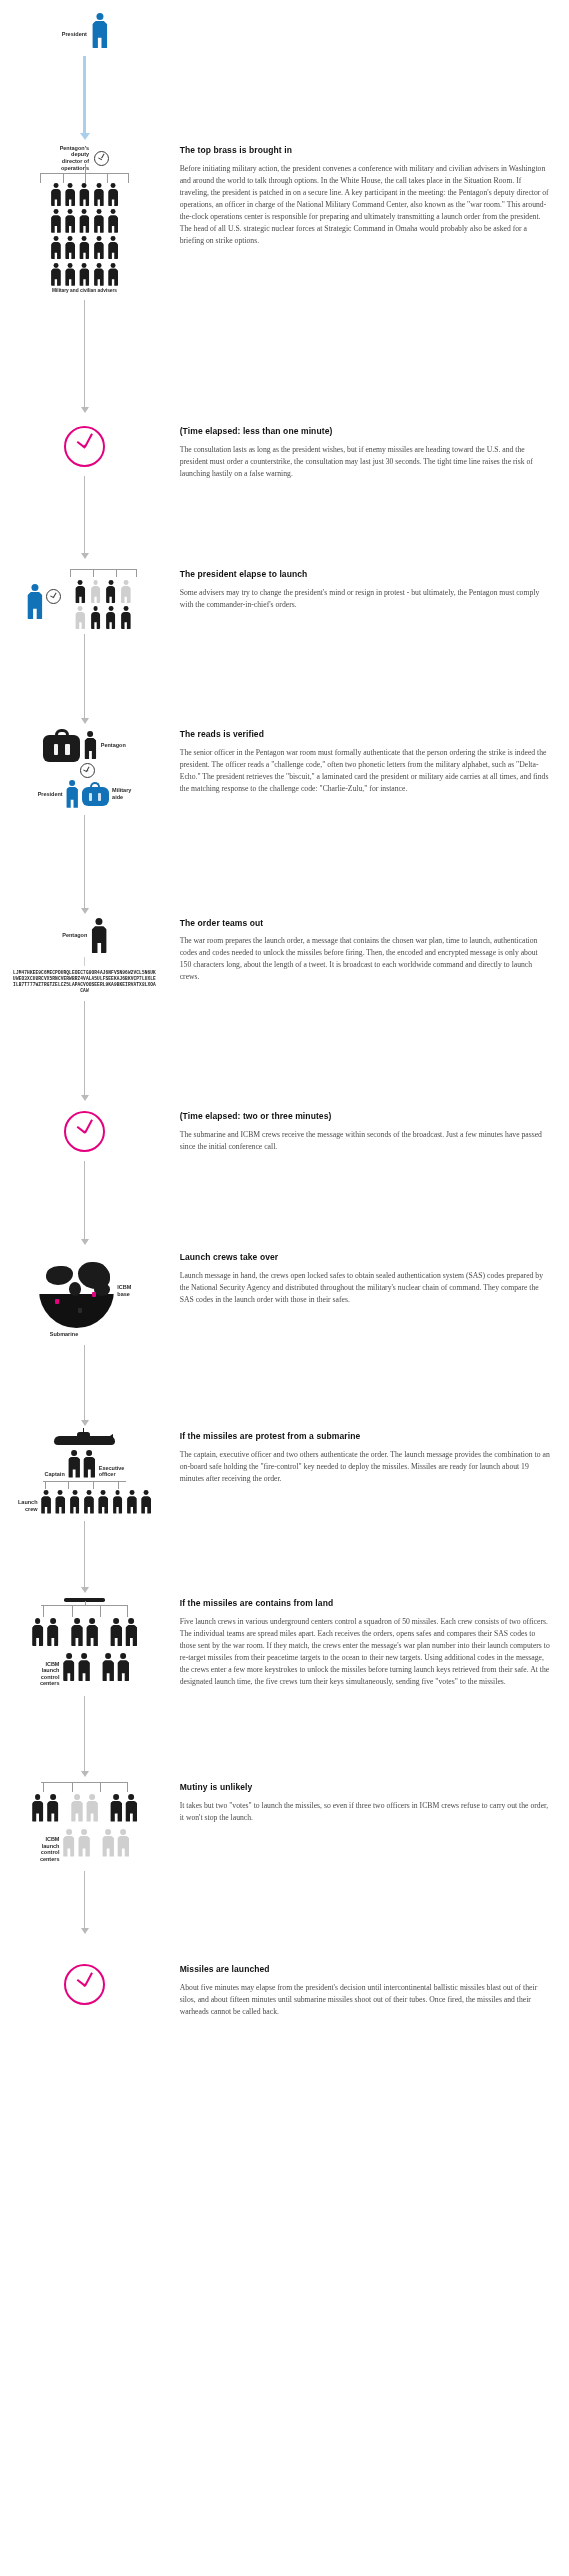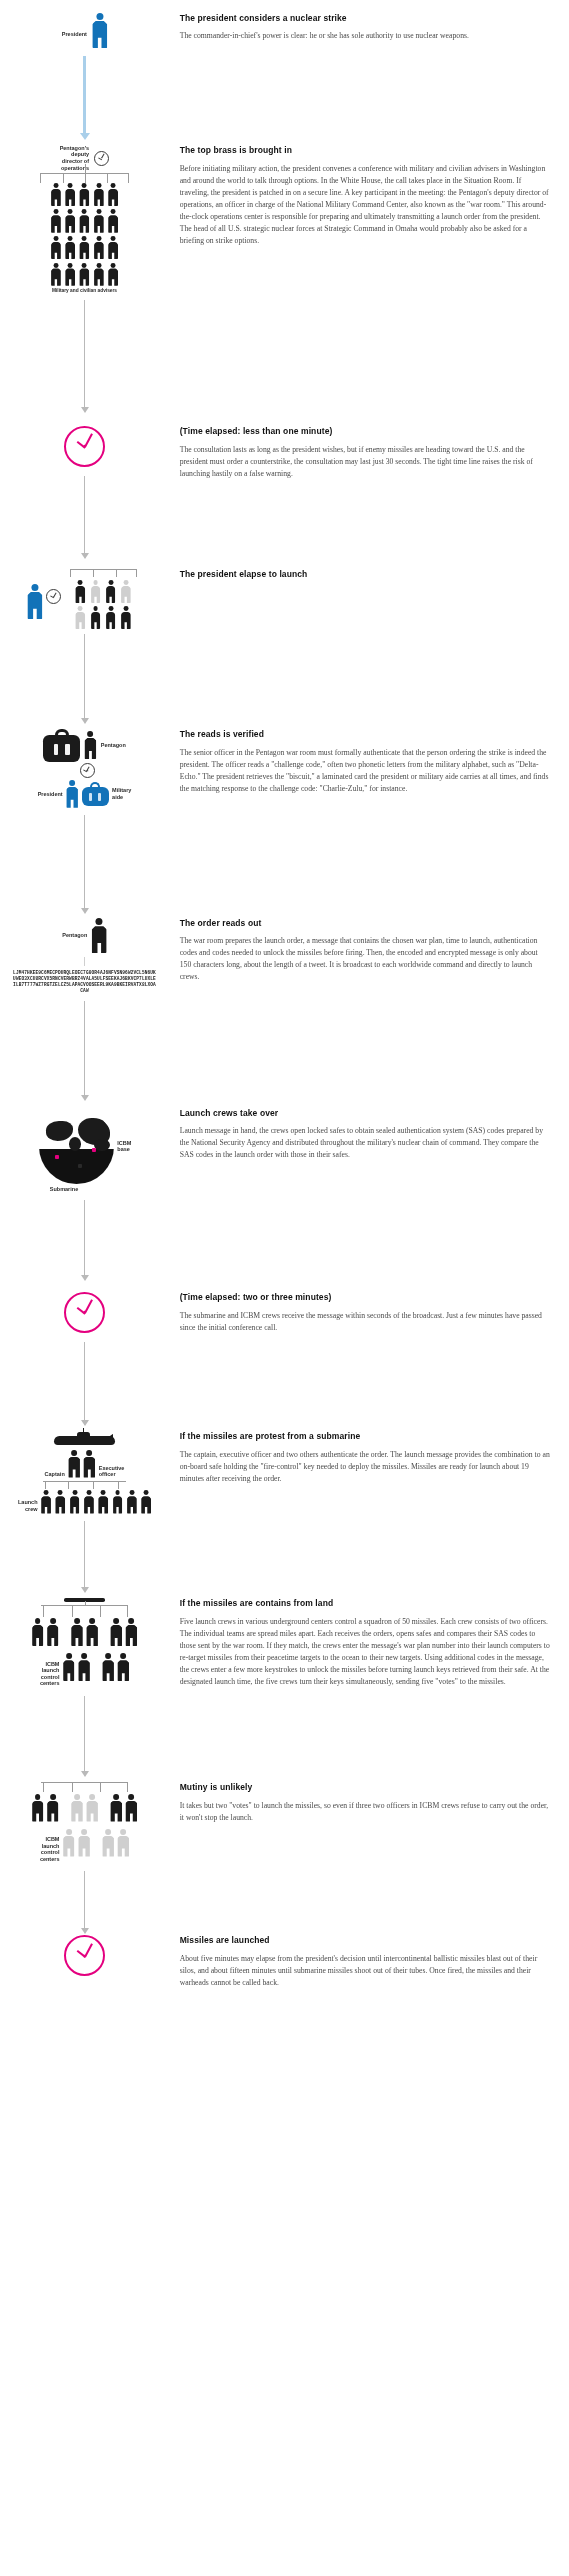--- a/index.html
+++ b/index.html
@@ -239,24 +239,20 @@
       <div class="vizrow">
         <div class="vlabel" style="margin-bottom:10.7px;">President</div>
         <div class="person big blue">
             <span class="head"></span>
             <span class="body"></span>
           </div>
       </div>
       <div class="rail blue" style="height:77px;margin-top:7.1px;"></div>
       <div class="arrowhead blue"></div>
     </div>
-    <div class="txt">
-      <h2>The president considers a nuclear strike</h2>
-      <p class="body">The commander-in-chief's power is clear: he or she has sole authority to use nuclear weapons.</p>
-    </div>
   </div>
 
   <div class="step" style="margin-top:5.3px;">
     <div class="viz">
       <div class="vizrow" style="align-items:center;">
         <div class="vlabel">Pentagon's
 deputy
 director of
 operations</div>
         <div class="clock small">
@@ -449,20 +445,21 @@
                 <span class="body"></span>
               </div>
           </div>
         </div>
       </div>
       <div class="rail" style="height:84px;margin-top:5.3px;"></div>
       <div class="arrowhead"></div>
     </div>
     <div class="txt">
       <h2>The president elapse to launch</h2>
+      <p class="body">Some advisers may try to change the president's mind or resign in protest - but ultimately, the Pentagon must comply with the commander-in-chief's orders.</p>
     </div>
   </div>
 
   <div class="step" style="margin-top:5.3px;">
     <div class="viz">
       <div style="display:flex;align-items:center;gap:4.5px;">
         <div class="football">
           <span class="handle"></span>
             <span class="case"></span>
             <span class="latch1"></span>
@@ -511,22 +508,38 @@
             <span class="head"></span>
             <span class="body"></span>
           </div>
       </div>
       <div class="rail" style="height:9px;margin-top:3.6px;background:#cfcfcf;"></div>
       <div class="codeblock" style="margin-top:3.6px;">LJM47HKEE9C6MECPDURQLEOEC7G0OR4AJ6NFVSN96W2VCL5N6UKUWEO3XCU8RCVX5RNCVERWBRZ4VALA5ULFSEEKAJ6BKVCP7LUXLEILB7T777WZ7RGTZELCZ5LAPACVOOSEERL9KA9BKEIRVATX8LXOACAW</div>
       <div class="rail" style="height:94px;margin-top:7.1px;"></div>
       <div class="arrowhead"></div>
     </div>
     <div class="txt">
-      <h2>The order reads out</h2>
+      <h2>The order teams out</h2>
       <p class="body">The war room prepares the launch order, a message that contains the chosen war plan, time to launch, authentication codes and codes needed to unlock the missiles before firing. Then, the encoded and encrypted message is only about 150 characters long, about the length of a tweet. It is broadcast to each worldwide command and directly to launch crews.</p>
+    </div>
+  </div>
+
+  <div class="step" style="margin-top:10.7px;">
+    <div class="viz">
+      <div class="clock">
+          <span class="hand-m"></span>
+          <span class="hand-h"></span>
+          <span class="pin"></span>
+        </div>
+      <div class="rail" style="height:78px;margin-top:9px;"></div>
+      <div class="arrowhead"></div>
+    </div>
+    <div class="txt">
+      <h2>(Time elapsed: two or three minutes)</h2>
+      <p class="body">The submarine and ICBM crews receive the message within seconds of the broadcast. Just a few minutes have passed since the initial conference call.</p>
     </div>
   </div>
 
   <div class="step" style="margin-top:7.1px;">
     <div class="viz">
       <div style="display:flex;align-items:center;">
         <div class="globe">
           <div class="ocean-bottom"></div>
           <div class="landmass" style="left:7.1px;  top:12.5px; width:27px; height:19.6px; border-radius:50% 40% 60% 45%;"></div>
           <div class="landmass" style="left:39px; top:9px; width:32px; height:27px; border-radius:45% 55% 40% 60%;"></div>
@@ -542,36 +555,20 @@
       <div class="vlabel c" style="margin-top:1.8px;margin-right:41px;">Submarine</div>
       <div class="rail" style="height:75px;margin-top:7.1px;"></div>
       <div class="arrowhead"></div>
     </div>
     <div class="txt">
       <h2>Launch crews take over</h2>
       <p class="body">Launch message in hand, the crews open locked safes to obtain sealed authentication system (SAS) codes prepared by the National Security Agency and distributed throughout the military's nuclear chain of command. They compare the SAS codes in the launch order with those in their safes.</p>
     </div>
   </div>
 
-  <div class="step" style="margin-top:10.7px;">
-    <div class="viz">
-      <div class="clock">
-          <span class="hand-m"></span>
-          <span class="hand-h"></span>
-          <span class="pin"></span>
-        </div>
-      <div class="rail" style="height:78px;margin-top:9px;"></div>
-      <div class="arrowhead"></div>
-    </div>
-    <div class="txt">
-      <h2>(Time elapsed: two or three minutes)</h2>
-      <p class="body">The submarine and ICBM crews receive the message within seconds of the broadcast. Just a few minutes have passed since the initial conference call.</p>
-    </div>
-  </div>
-
   <div class="step" style="margin-top:5.3px;">
     <div class="viz">
       <div class="sub">
         <span class="mast"></span>
           <span class="sail"></span>
           <span class="hull"></span>
           <span class="fin"></span>
       </div>
       <div style="display:flex;align-items:flex-end;gap:3.6px;margin-top:4.5px;">
         <div class="vlabel">Captain</div>
@@ -793,21 +790,21 @@
       </div>
       <div class="rail" style="height:57px;margin-top:9px;"></div>
       <div class="arrowhead"></div>
     </div>
     <div class="txt">
       <h2>Mutiny is unlikely</h2>
       <p class="body">It takes but two "votes" to launch the missiles, so even if three two officers in ICBM crews refuse to carry out the order, it won't stop the launch.</p>
     </div>
   </div>
 
-  <div class="step" style="margin-top:1px;padding-bottom:36px;">
+  <div class="step" style="margin-top:30px;padding-bottom:36px;">
     <div class="viz">
       <div class="clock">
           <span class="hand-m"></span>
           <span class="hand-h"></span>
           <span class="pin"></span>
         </div>
     </div>
     <div class="txt">
       <h2>Missiles are launched</h2>
       <p class="body">About five minutes may elapse from the president's decision until intercontinental ballistic missiles blast out of their silos, and about fifteen minutes until submarine missiles shoot out of their tubes. Once fired, the missiles and their warheads cannot be called back.</p>

